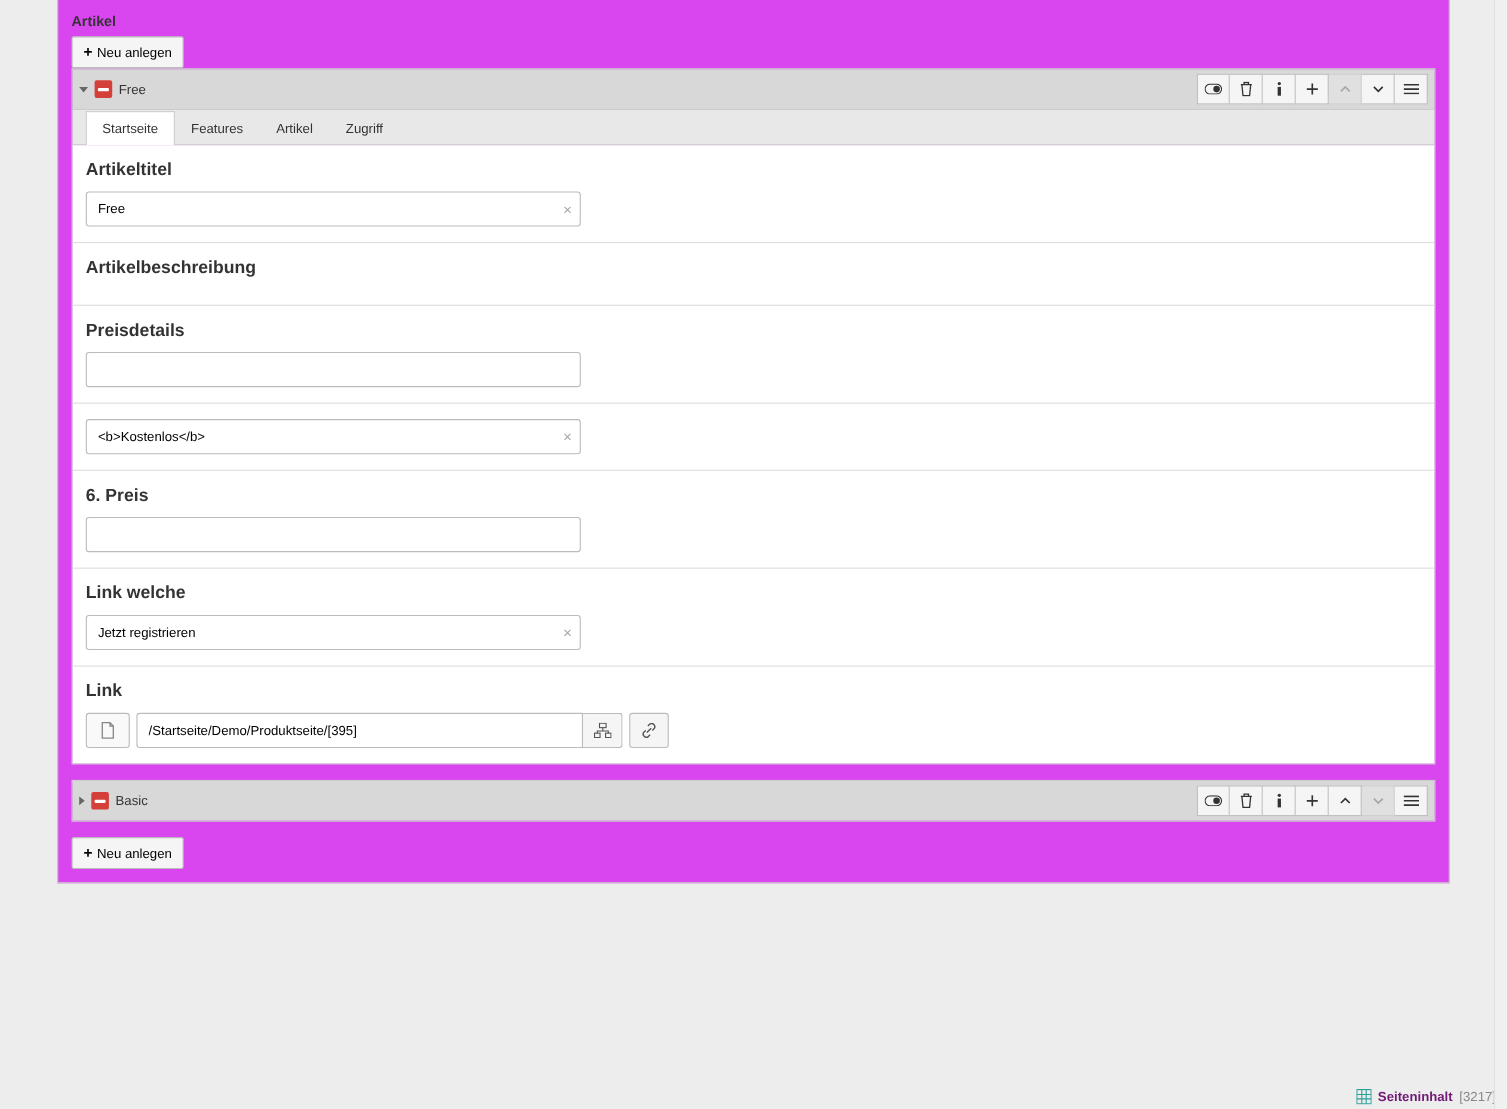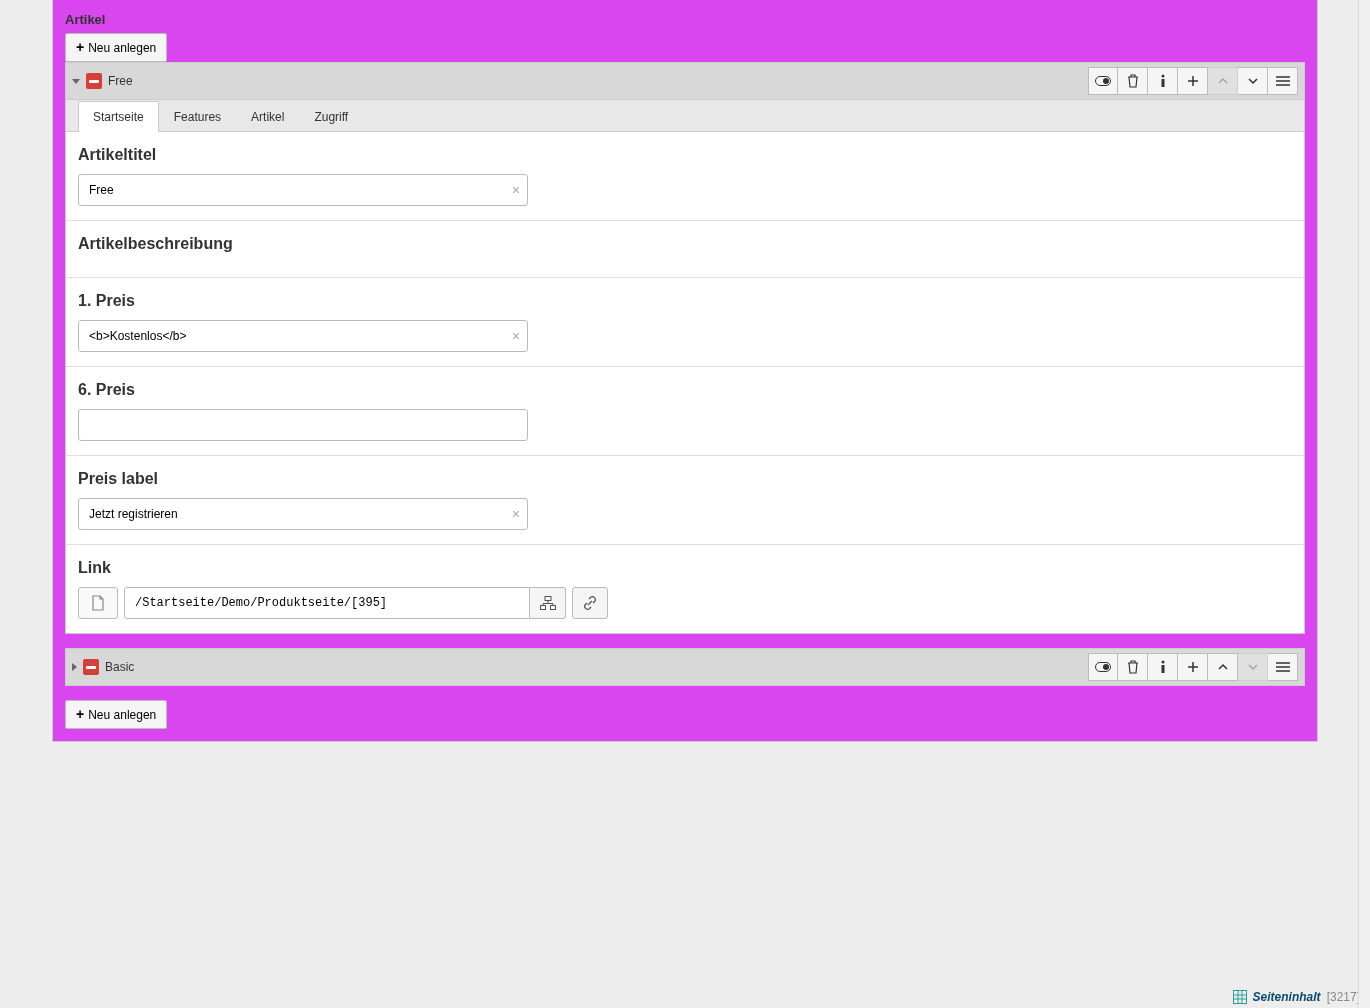--- a/index.html
+++ b/index.html
@@ -28,29 +28,29 @@
 .field-group:last-child { border-bottom: none; }
 .field-label { font-weight: bold; font-size: 16px; margin-bottom: 10px; display: block; }
 .input-wrap { position: relative; width: 450px; max-width: 100%; }
 .input-wrap.full { width: 100%; }
 .text-input { width: 100%; padding: 8px 28px 8px 10px; border: 1px solid #bbb; border-radius: 3px; font-size: 12px; font-family: inherit; background: #fff; }
 .textarea-input { width: 100%; min-height: 90px; padding: 10px; border: 1px solid #bbb; border-radius: 3px; font-size: 12px; font-family: inherit; resize: vertical; }
 .clear-x { position: absolute; right: 8px; top: 50%; transform: translateY(-50%); color: #aaa; font-size: 14px; cursor: pointer; }
 .link-row { display: flex; gap: 6px; align-items: stretch; width: 530px; max-width: 100%; }
 .link-prefix { width: 40px; border: 1px solid #bbb; border-radius: 3px; background: #f9f9f9; display: flex; align-items: center; justify-content: center; }
 .link-input-group { display: flex; flex: 1; }
-.link-input { flex: 1; padding: 8px 10px; border: 1px solid #bbb; border-radius: 3px 0 0 3px; font-size: 12px; font-family: Liberation Mono, monospace; }
+.link-input { flex: 1; padding: 8px 10px; border: 1px solid #bbb; border-radius: 3px 0 0 3px; font-size: 12px; font-family: Liberation Sans, sans-serif; }
 .link-side-btn { width: 36px; border: 1px solid #bbb; border-left: none; background: #f5f5f5; display: flex; align-items: center; justify-content: center; cursor: pointer; }
 .link-side-btn.last { border-radius: 0 3px 3px 0; }
 .link-alone-btn { width: 36px; border: 1px solid #bbb; border-radius: 3px; background: #f5f5f5; display: flex; align-items: center; justify-content: center; cursor: pointer; }
 .collapsed-panel .panel-header { border-bottom: none; gap: 44px; }
 .bottom-add { margin-top: 14px; }
 .footer-bar { position: fixed; bottom: 0; right: 0; padding: 4px 10px; font-size: 12px; color: #555; display: flex; align-items: center; gap: 6px; background: transparent; }
 .footer-icon { color: #2aa198; }
-.footer-label { font-weight: bold; color: #0c4a6e; font-style: italic; }
+.footer-label { font-weight: bold; color: #701a75; }
 .footer-id { color: #888; }
 svg { display: block; }
 .scroll-gutter { position: fixed; top: 0; right: 0; width: 12px; height: 100%; background: #f0f0f0; border-left: 1px solid #ddd; }
 </style>
 </head>
 <body>
 
 <div class="page">
   <div class="content-area">
 
@@ -124,38 +124,43 @@
           <div class="input-wrap">
             <input type="text" class="text-input" value="Free" style="">
             <span class="clear-x">×</span>
           </div>
         </div>
 
         <div class="field-group">
           <label class="field-label">Artikelbeschreibung</label>
         </div>
 
-
-        <div class="field-group">
-          <label class="field-label">1. Preis</label>
+        <div class="field-group">
+          <label class="field-label">Preisdetails</label>
+          <div class="input-wrap">
+            <input type="text" class="text-input" value="" style="">
+          </div>
+        </div>
+
+        <div class="field-group">
           <div class="input-wrap">
             <input type="text" class="text-input" value="&lt;b&gt;Kostenlos&lt;/b&gt;" style="">
             <span class="clear-x">×</span>
           </div>
         </div>
 
         <div class="field-group">
           <label class="field-label">6. Preis</label>
           <div class="input-wrap">
             <input type="text" class="text-input" value="" style="">
           </div>
         </div>
 
         <div class="field-group">
-          <label class="field-label">Preis label</label>
+          <label class="field-label">Link welche</label>
           <div class="input-wrap">
             <input type="text" class="text-input" value="Jetzt registrieren" style="">
             <span class="clear-x">×</span>
           </div>
         </div>
 
         <div class="field-group">
           <label class="field-label">Link</label>
           <div class="link-row">
             <div class="link-prefix">

